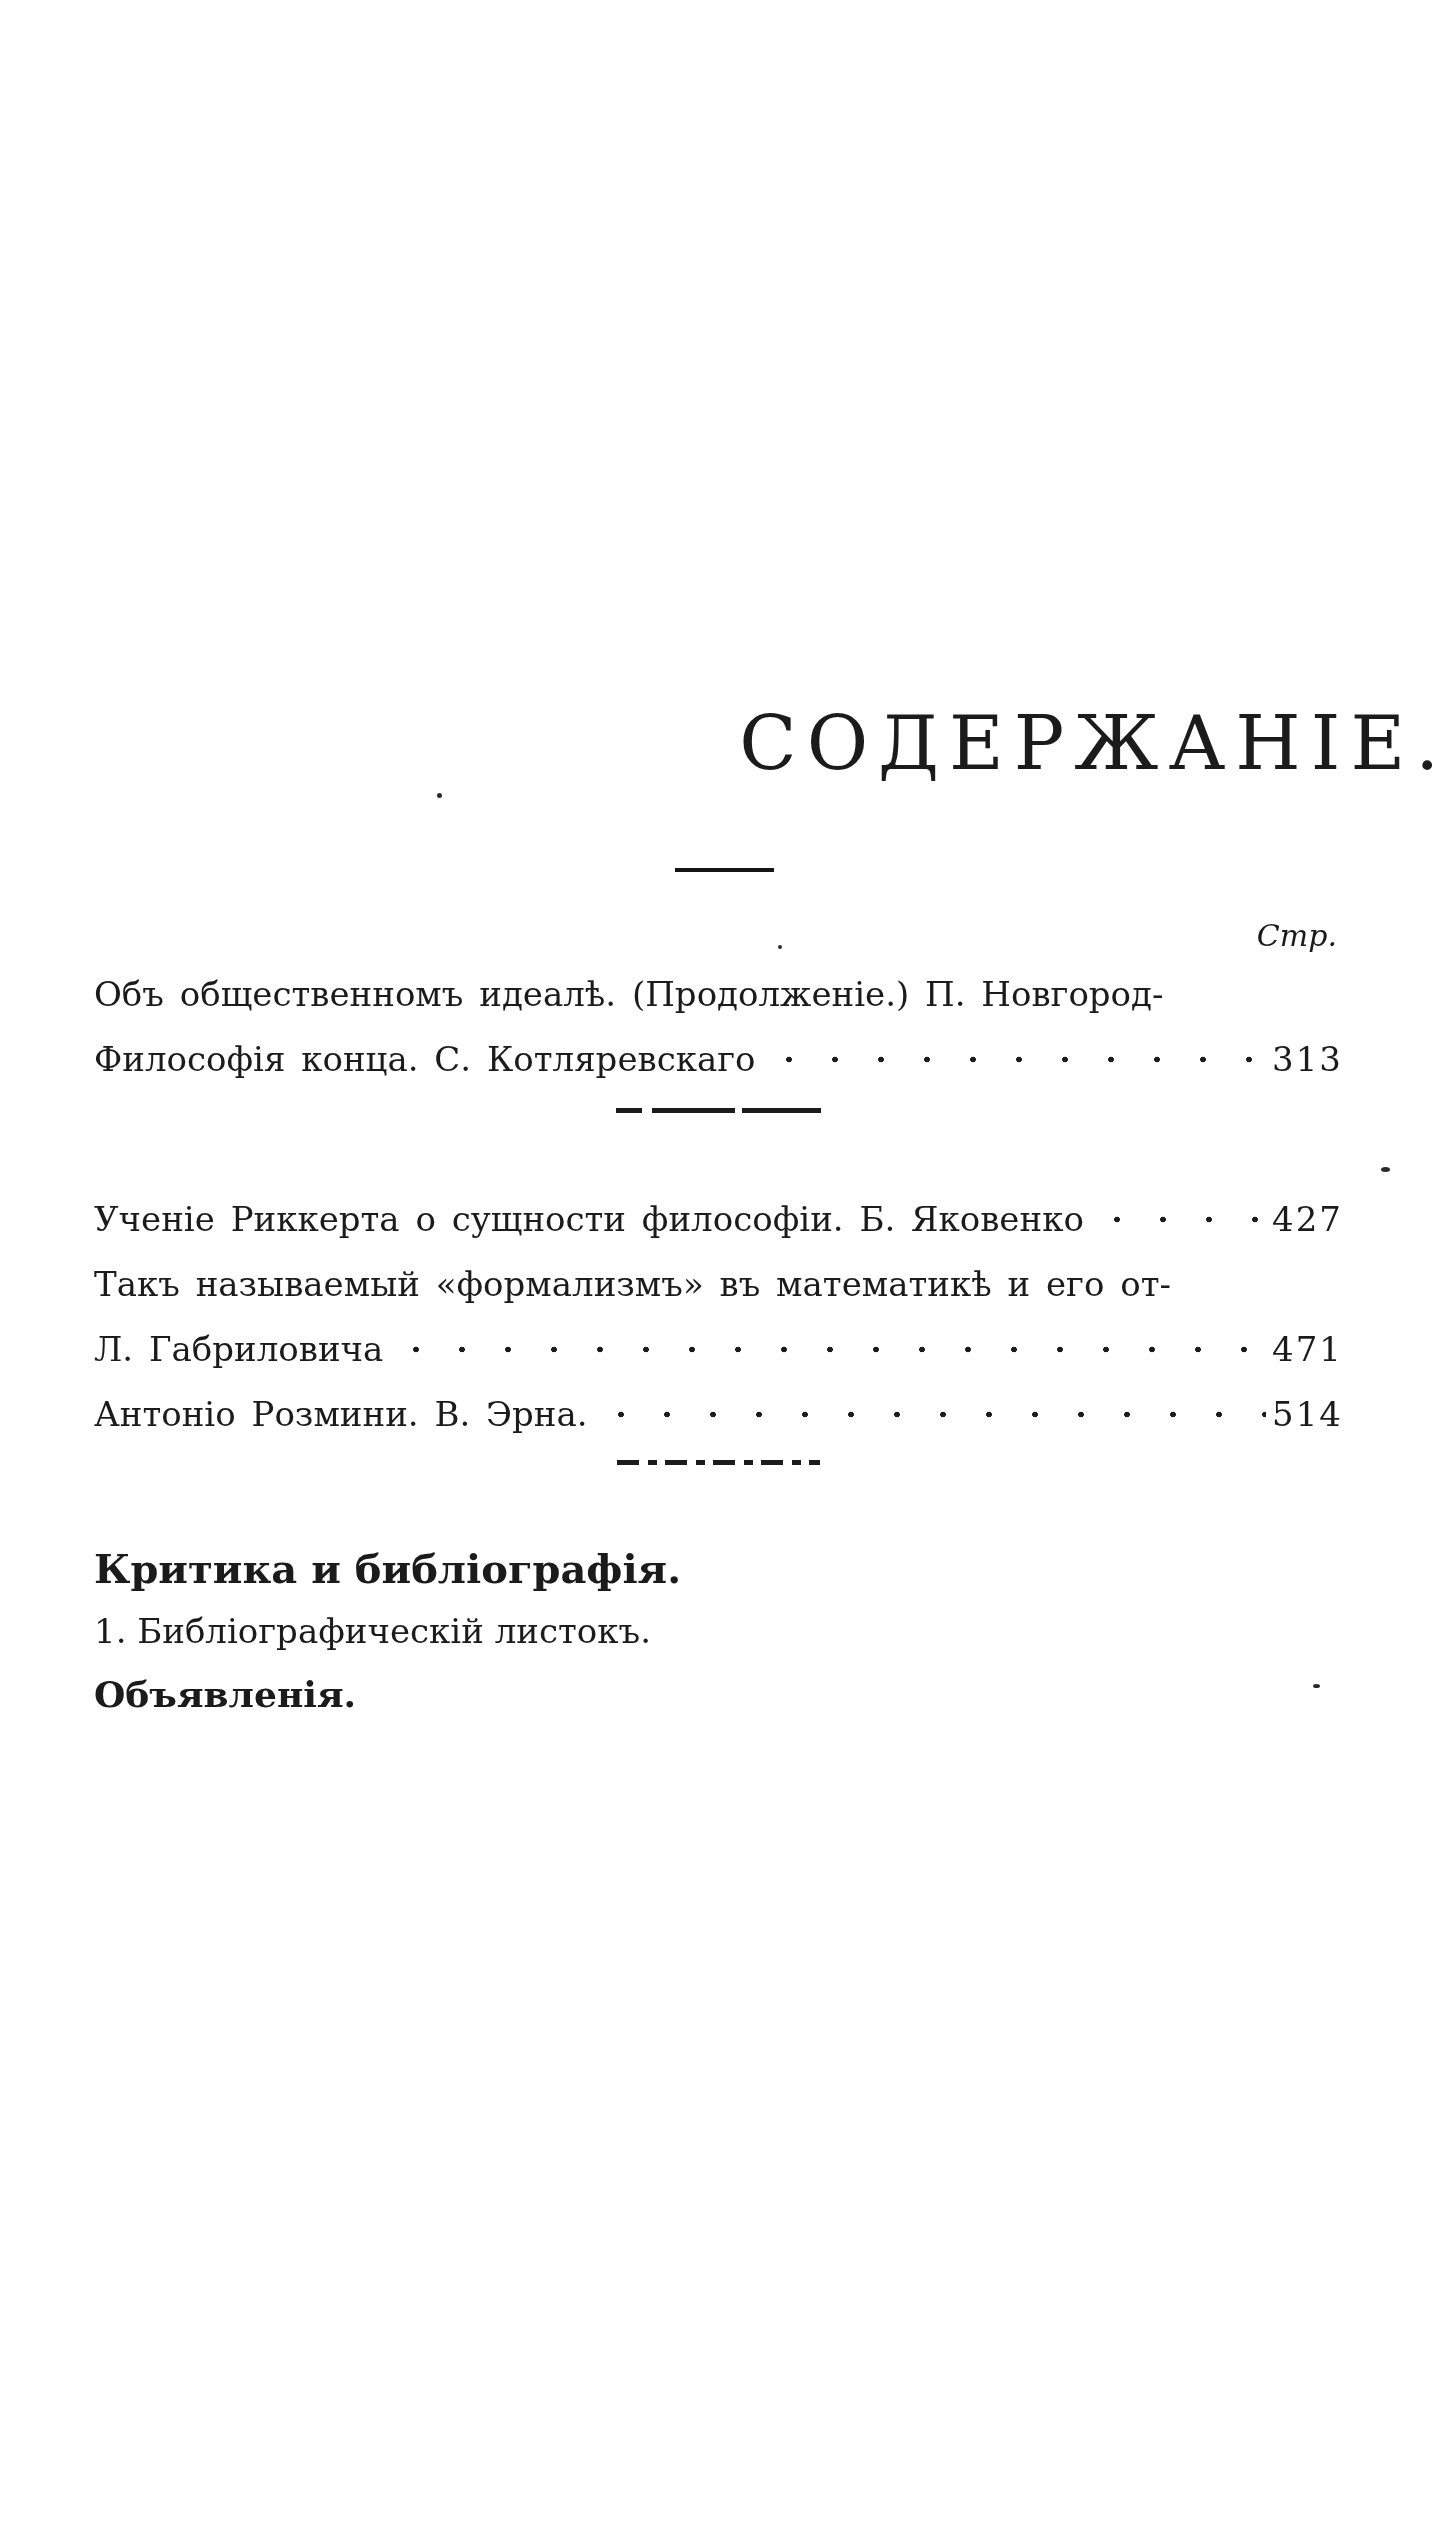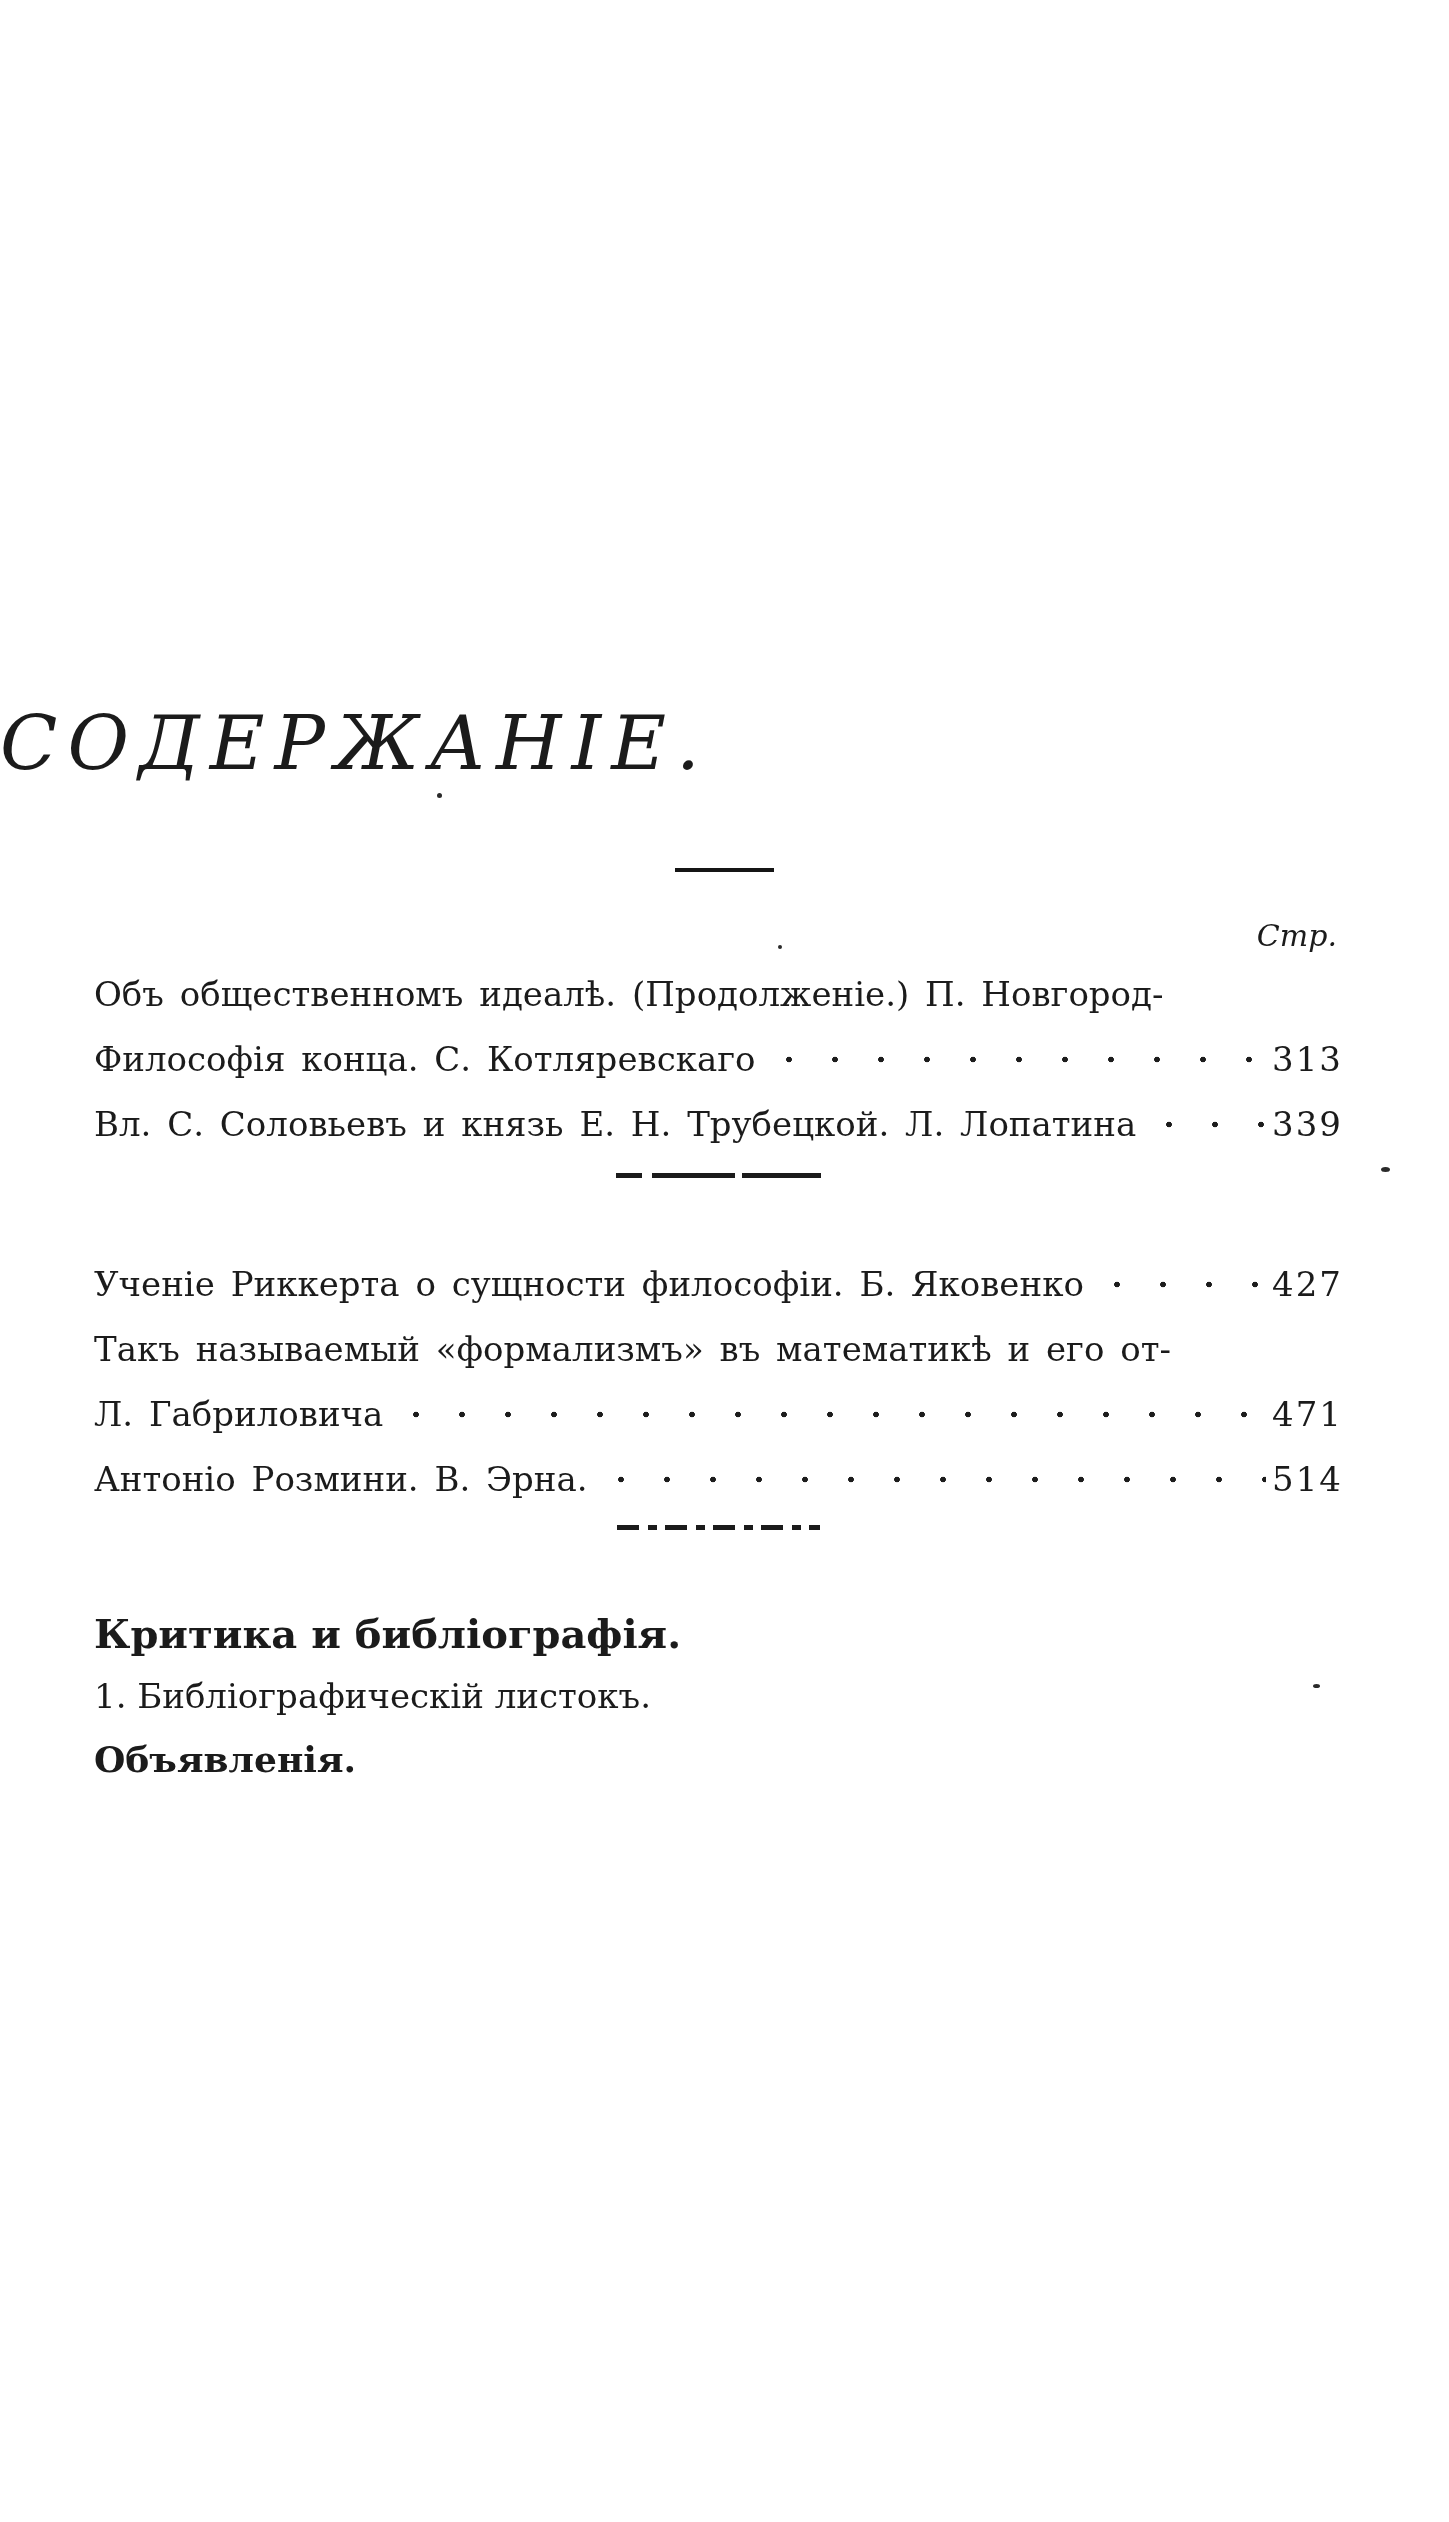--- a/index.html
+++ b/index.html
@@ -9,27 +9,26 @@
     height: 2523px;
     background: #ffffff;
     color: #1b1b1b;
     font-family: "DejaVu Serif", serif;
     overflow: hidden;
   }
   .col { position: absolute; left: 0; top: 0; width: 100%; }
 
   .title {
     margin: 706px 0 0 0;
-    text-align: left;
+    text-align: right;
     font-size: 75px;
     font-weight: 400;
     letter-spacing: 10px;
     line-height: 1;
     white-space: nowrap;
-    font-style: italic;
   }
 
   .rule { background: #151515; }
   .rule1 { width: 99px; height: 4px; margin: 87px auto 0 auto; }
   .rule2 {
     width: 205px; height: 5px; margin: 16px auto 0 auto;
     background: repeating-linear-gradient(90deg, #1b1b1b 0 26px, rgba(0,0,0,0) 26px 36px, #1b1b1b 36px 119px, rgba(0,0,0,0) 119px 126px, #1b1b1b 126px 205px);
   }
   .rule3 {
     width: 203px; height: 5px; margin: 13px auto 0 auto;
@@ -93,25 +92,20 @@
         <div class="entry">
           <div class="l1"><span>Объ общественномъ идеалѣ. (Продолженіе.) </span><b>П. Новгород-</b></div>
         </div>
 
         <div class="entry row">
           <span><span>Философія конца. </span><b>С. Котляревскаго</b></span>
           <span class="leader"></span>
           <span class="page-num">313</span>
         </div>
 
-        <div class="entry row">
-          <span><span>Вл. С. Соловьевъ и князь Е. Н. Трубецкой. </span><b>Л. Лопатина</b></span>
-          <span class="leader"></span>
-          <span class="page-num">339</span>
-        </div>
 
         <div class="rule rule2"></div>
 
         <div class="toc-group2" style="margin-top:74px;">
 
           <div class="entry row">
             <span><span>Ученіе Риккерта о сущности философіи. </span><b>Б. Яковенко</b></span>
             <span class="leader"></span>
             <span class="page-num">427</span>
           </div>

